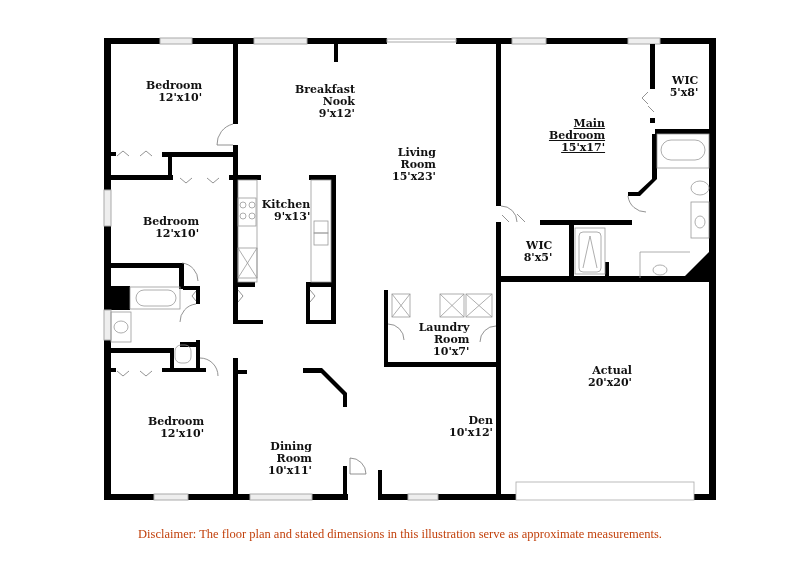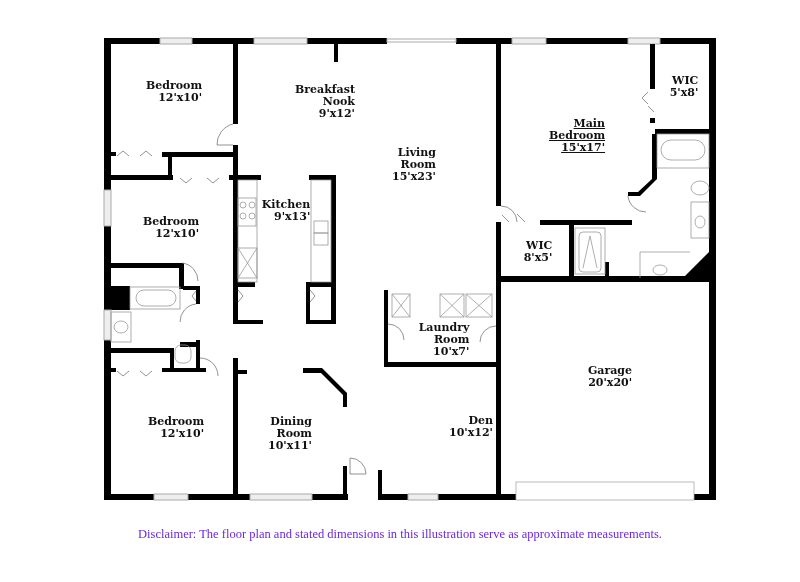--- a/index.html
+++ b/index.html
@@ -1,20 +1,20 @@
 <!DOCTYPE html>
 <html><head>
 <meta charset="utf-8">
 <style>
   html,body{margin:0;padding:0;background:#ffffff;}
   body{width:800px;height:582px;position:relative;overflow:hidden;font-family:"DejaVu Serif","Liberation Serif",serif;}
   #plan{position:absolute;left:0;top:0;}
   .lbl{position:absolute;transform:translate(-50%,0);text-align:right;font-family:"DejaVu Serif","Liberation Serif",serif;font-weight:bold;font-size:11px;line-height:12px;color:#111;white-space:nowrap;}
   .lbl span{display:block;}
-  .disc{position:absolute;left:0;width:800px;text-align:center;font-family:"Liberation Serif","DejaVu Serif",serif;font-size:12.5px;color:#6d28d9;line-height:16px;}
+  .disc{position:absolute;left:0;width:800px;text-align:center;font-family:"Liberation Serif","DejaVu Serif",serif;font-size:12.5px;color:#c2410c;line-height:16px;}
 </style>
 </head>
 <body>
 
 <svg id="plan" width="800" height="582" viewBox="0 0 800 582" xmlns="http://www.w3.org/2000/svg">
   <g fill="#000">
 
     <rect x="104" y="38" width="56" height="6"></rect>
     <rect x="192" y="38" width="62" height="6"></rect>
     <rect x="307" y="38" width="80" height="6"></rect>
@@ -197,28 +197,28 @@
 <div class="lbl" style="left:538px;top:240px;">
   <span>WIC</span>
   <span>8'x5'</span>
 </div>
 <div class="lbl" style="left:444px;top:322px;">
   <span>Laundry</span>
   <span>Room</span>
   <span>10'x7'</span>
 </div>
 <div class="lbl" style="left:610px;top:365px;">
-  <span>Garage</span>
+  <span>Actual</span>
   <span>20'x20'</span>
 </div>
 <div class="lbl" style="left:176px;top:416px;">
   <span>Bedroom</span>
   <span>12'x10'</span>
 </div>
-<div class="lbl" style="left:290px;top:416px;">
+<div class="lbl" style="left:290px;top:441px;">
   <span>Dining</span>
   <span>Room</span>
   <span>10'x11'</span>
 </div>
 <div class="lbl" style="left:440px;top:415px;margin-left:31px;">
   <span>Den</span>
   <span>10'x12'</span>
 </div>
 
 <div class="disc" style="top:526px;">

